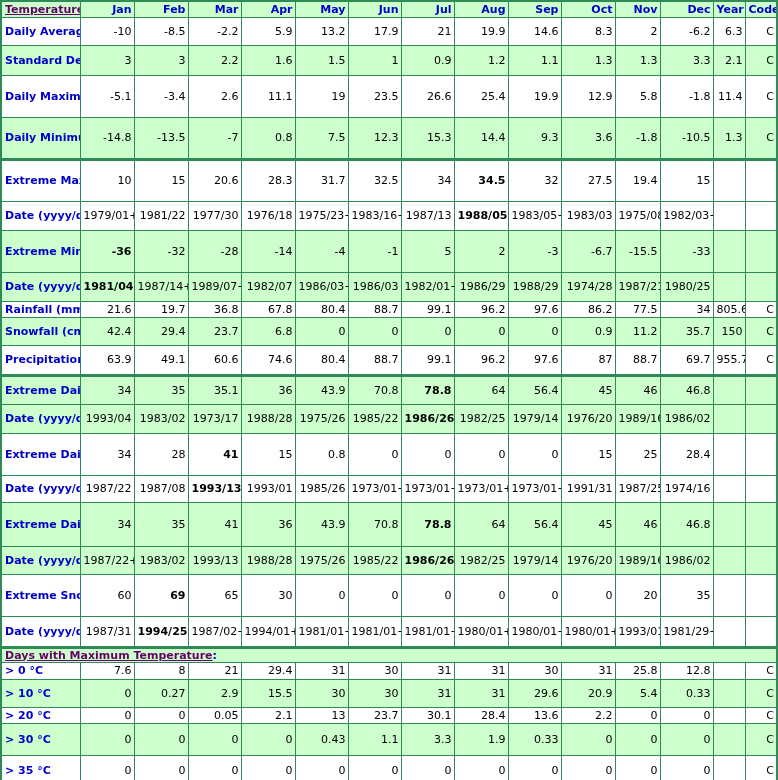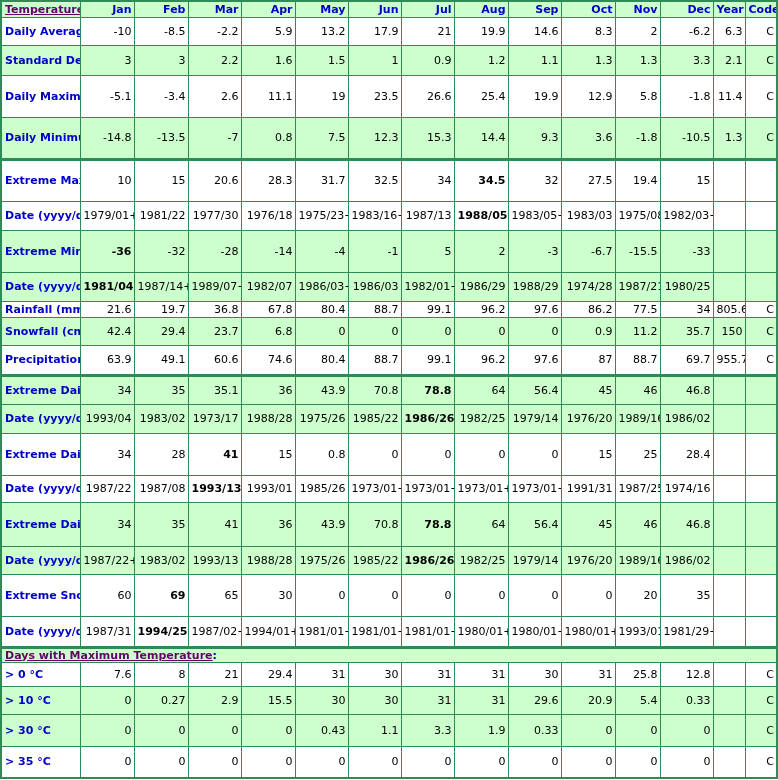--- a/index.html
+++ b/index.html
@@ -396,21 +396,21 @@
         <td class="num">1980/01+</td>
         <td class="num">1980/01+</td>
         <td class="num">1993/01</td>
         <td class="num">1981/29+</td>
         <td class="num"></td>
         <td class="num"></td>
       </tr>
       <tr class="g sep" style="height:15px">
         <td class="lbl sect" colspan="15"><a>Days with Maximum Temperature</a><span class="colon">:</span></td>
       </tr>
-      <tr class="w" style="height:24px">
+      <tr class="w" style="height:17px">
         <td class="lbl">&gt; 0 °C</td>
         <td class="num">7.6</td>
         <td class="num">8</td>
         <td class="num">21</td>
         <td class="num">29.4</td>
         <td class="num">31</td>
         <td class="num">30</td>
         <td class="num">31</td>
         <td class="num">31</td>
         <td class="num">30</td>
@@ -430,20 +430,37 @@
         <td class="num">30</td>
         <td class="num">31</td>
         <td class="num">31</td>
         <td class="num">29.6</td>
         <td class="num">20.9</td>
         <td class="num">5.4</td>
         <td class="num">0.33</td>
         <td class="num"></td>
         <td class="num">C</td>
       </tr>
+      <tr class="w" style="height:16px">
+        <td class="lbl">&gt; 20 °C</td>
+        <td class="num">0</td>
+        <td class="num">0</td>
+        <td class="num">0.05</td>
+        <td class="num">2.1</td>
+        <td class="num">13</td>
+        <td class="num">23.7</td>
+        <td class="num">30.1</td>
+        <td class="num">28.4</td>
+        <td class="num">13.6</td>
+        <td class="num">2.2</td>
+        <td class="num">0</td>
+        <td class="num">0</td>
+        <td class="num"></td>
+        <td class="num">C</td>
+      </tr>
       <tr class="g" style="height:32px">
         <td class="lbl">&gt; 30 °C</td>
         <td class="num">0</td>
         <td class="num">0</td>
         <td class="num">0</td>
         <td class="num">0</td>
         <td class="num">0.43</td>
         <td class="num">1.1</td>
         <td class="num">3.3</td>
         <td class="num">1.9</td>

